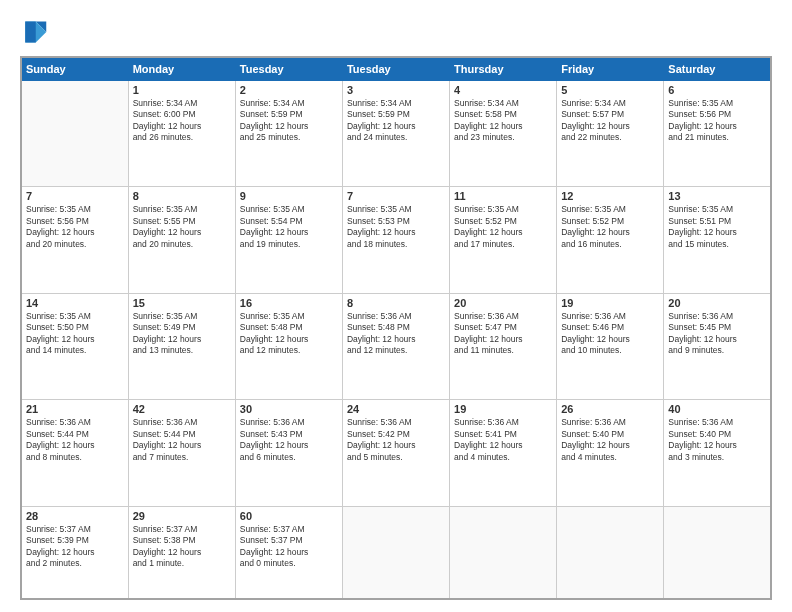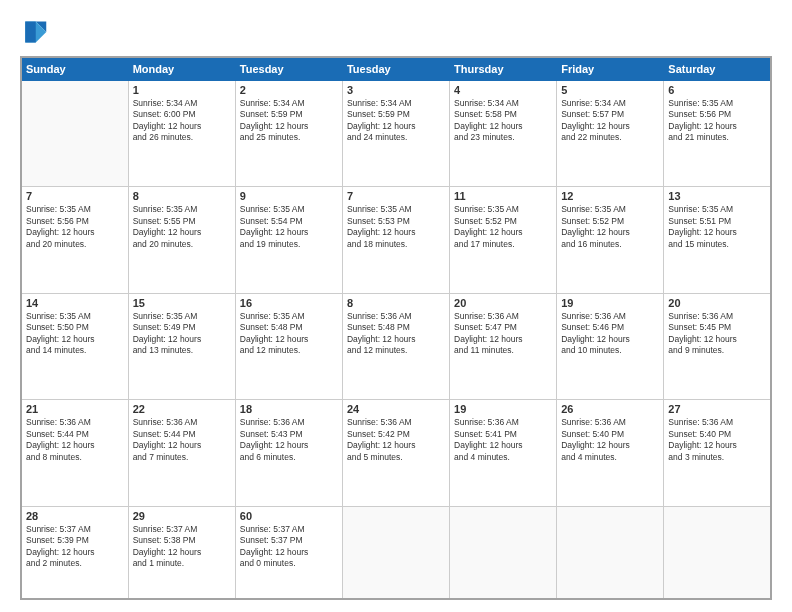--- a/index.html
+++ b/index.html
@@ -283,28 +283,28 @@
         </tr>
         <tr>
           <td>
             <span class="day-num">21</span>
             <div class="cell-text" style="white-space: pre-line;">Sunrise: 5:36 AM
 Sunset: 5:44 PM
 Daylight: 12 hours
 and 8 minutes.</div>
           </td>
           <td>
-            <span class="day-num">22</span>
+            <span class="day-num">42</span>
             <div class="cell-text" style="white-space: pre-line;">Sunrise: 5:36 AM
 Sunset: 5:44 PM
 Daylight: 12 hours
 and 7 minutes.</div>
           </td>
           <td>
-            <span class="day-num">18</span>
+            <span class="day-num">30</span>
             <div class="cell-text" style="white-space: pre-line;">Sunrise: 5:36 AM
 Sunset: 5:43 PM
 Daylight: 12 hours
 and 6 minutes.</div>
           </td>
           <td>
             <span class="day-num">24</span>
             <div class="cell-text" style="white-space: pre-line;">Sunrise: 5:36 AM
 Sunset: 5:42 PM
 Daylight: 12 hours
@@ -318,21 +318,21 @@
 and 4 minutes.</div>
           </td>
           <td>
             <span class="day-num">26</span>
             <div class="cell-text" style="white-space: pre-line;">Sunrise: 5:36 AM
 Sunset: 5:40 PM
 Daylight: 12 hours
 and 4 minutes.</div>
           </td>
           <td>
-            <span class="day-num">27</span>
+            <span class="day-num">40</span>
             <div class="cell-text" style="white-space: pre-line;">Sunrise: 5:36 AM
 Sunset: 5:40 PM
 Daylight: 12 hours
 and 3 minutes.</div>
           </td>
         </tr>
         <tr class="last-row">
           <td>
             <span class="day-num">28</span>
             <div class="cell-text" style="white-space: pre-line;">Sunrise: 5:37 AM

